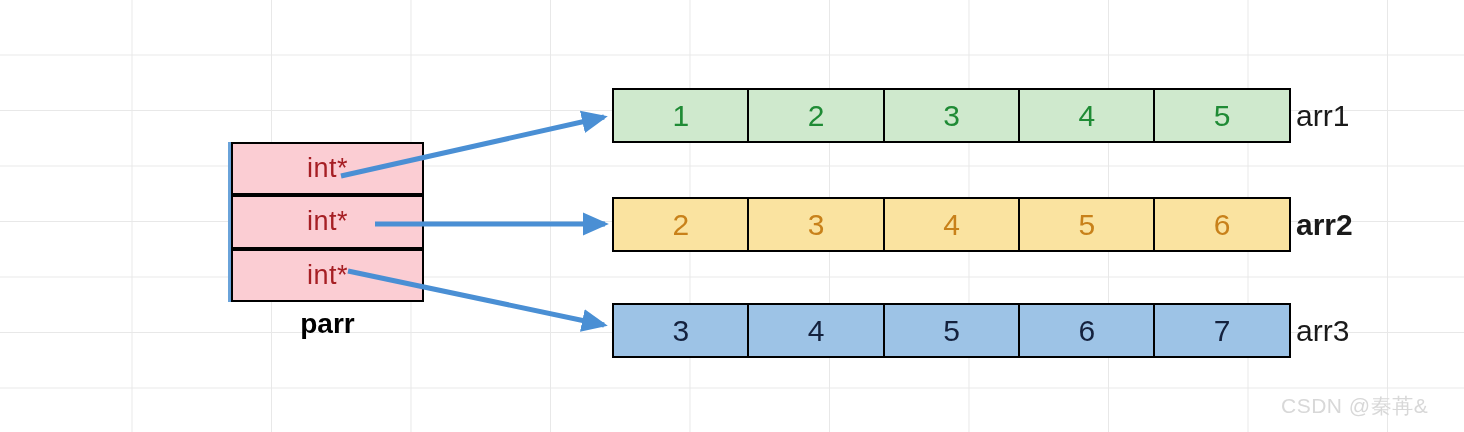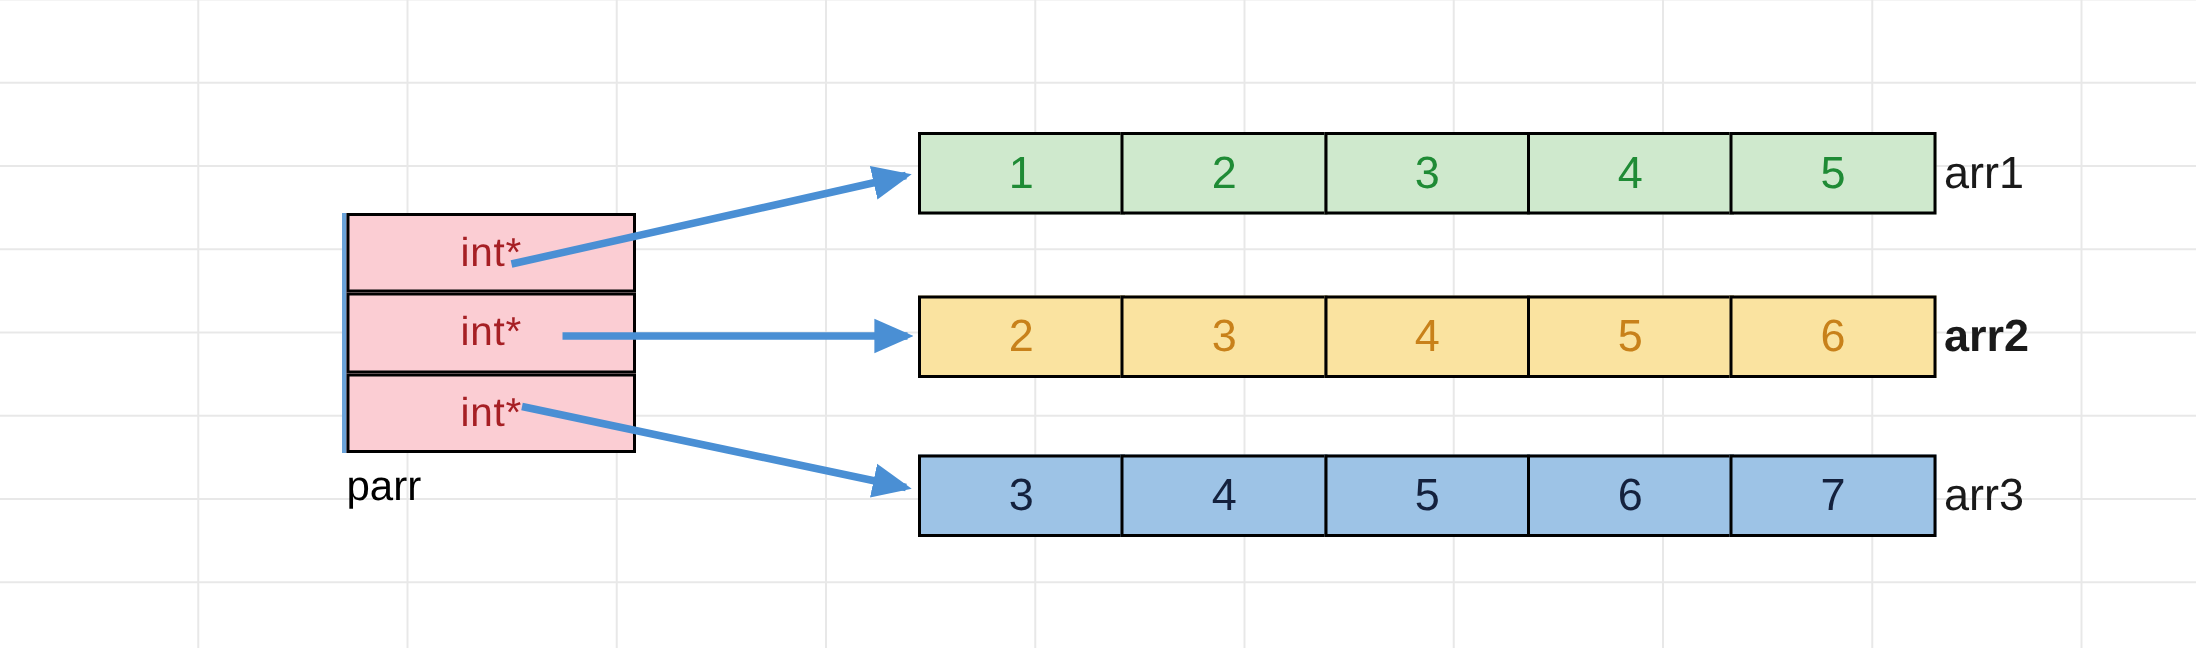--- a/index.html
+++ b/index.html
@@ -58,22 +58,23 @@
     top: 142px;
     width: 6px;
     height: 160px;
     background: #6aa3da;
   }
   #parr-label {
     position: absolute;
     left: 231px;
     top: 308px;
     width: 193px;
+    text-align: center;
     font-size: 28px;
-    font-weight: normal;
+    font-weight: bold;
     color: #000000;
   }
   #arr-decl-label {
     position: absolute;
     left: 44px;
     top: 207px;
     font-size: 28px;
     color: #1a1a1a;
     white-space: nowrap;
   }
@@ -192,14 +193,15 @@
     <defs>
       <marker id="ahead" viewBox="0 0 10 10" refX="8.5" refY="5" markerWidth="5.2" markerHeight="5.2" orient="auto-start-reverse">
         <path d="M 0 0.6 L 10 5 L 0 9.4 z" fill="#4a8fd4"></path>
       </marker>
     </defs>
     <line x1="341" y1="176" x2="604" y2="117" stroke="#4a8fd4" stroke-width="5" marker-end="url(#ahead)"></line>
     <line x1="375" y1="224" x2="605" y2="224" stroke="#4a8fd4" stroke-width="5" marker-end="url(#ahead)"></line>
     <line x1="348" y1="271" x2="604" y2="325" stroke="#4a8fd4" stroke-width="5" marker-end="url(#ahead)"></line>
   </svg>
 
+  <div id="watermark">CSDN @秦苒&amp;</div>
 
 </div>
 
 </body></html>

